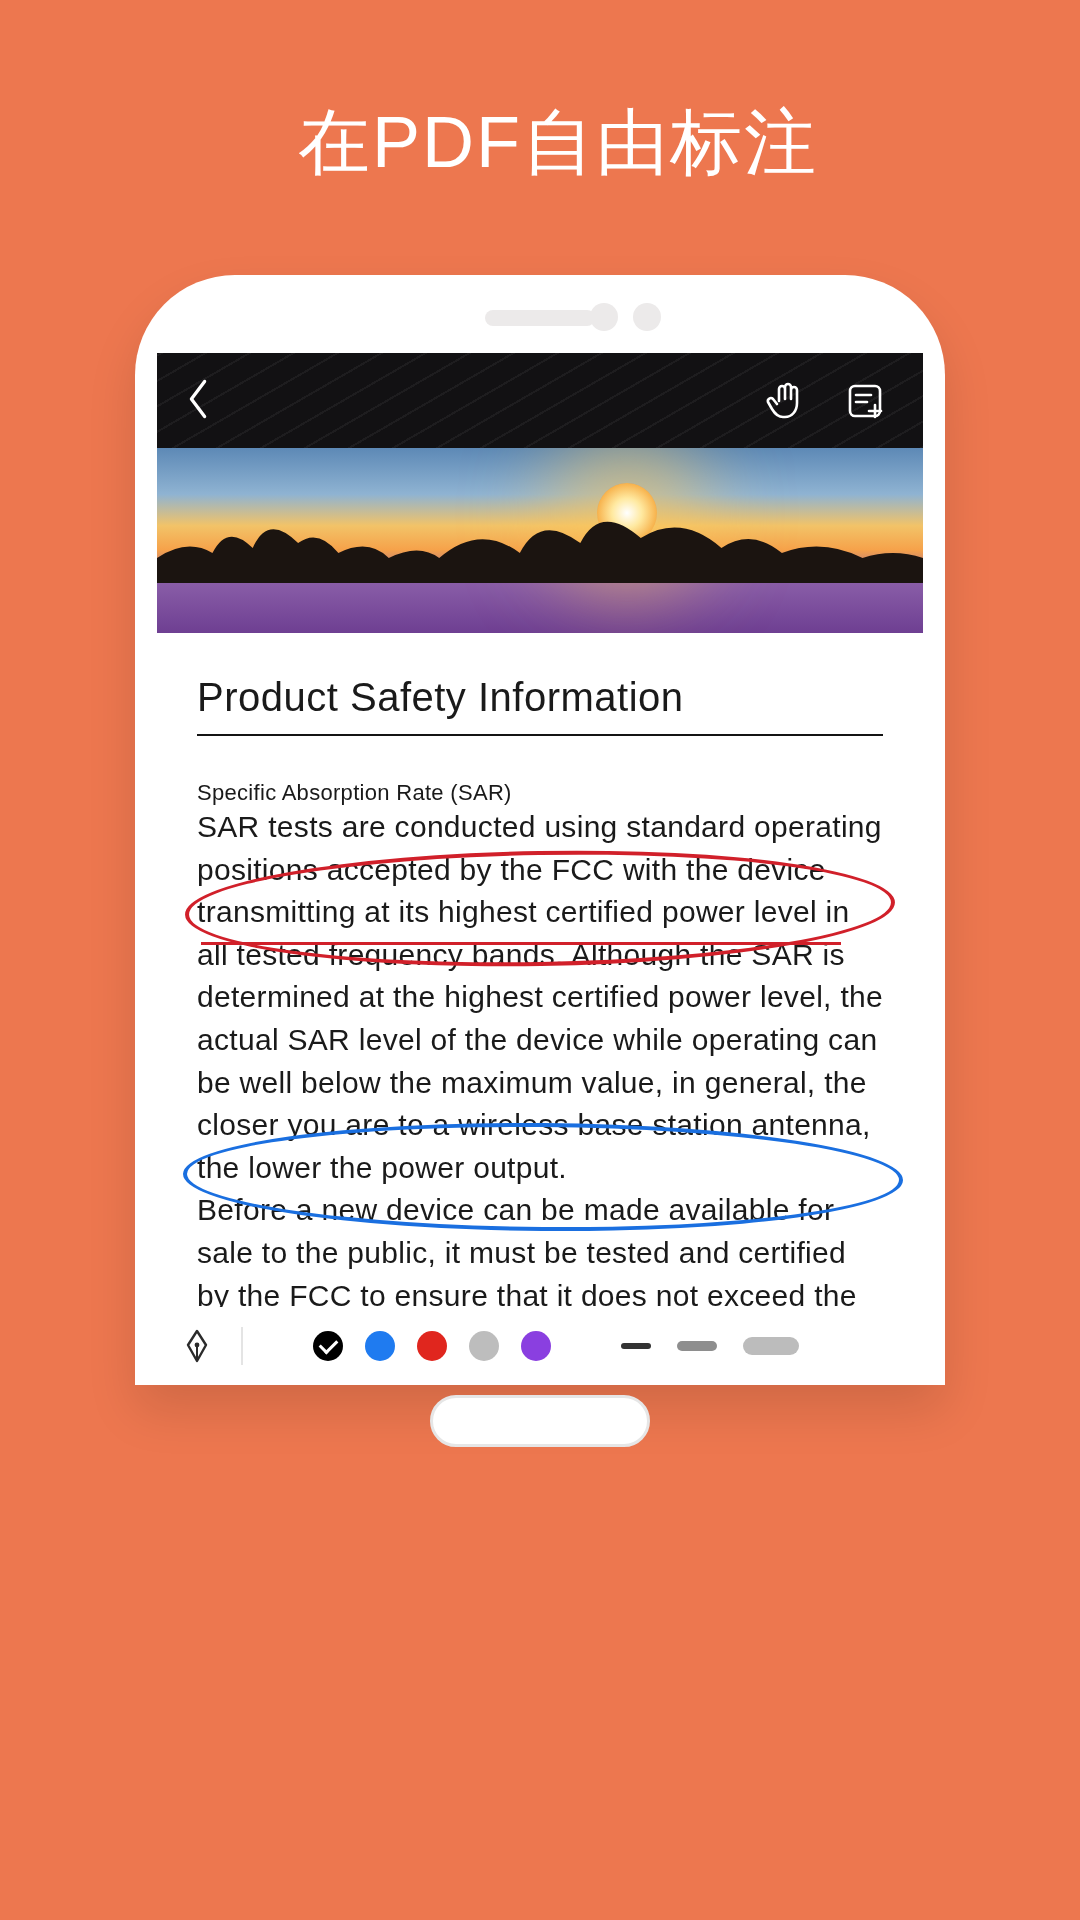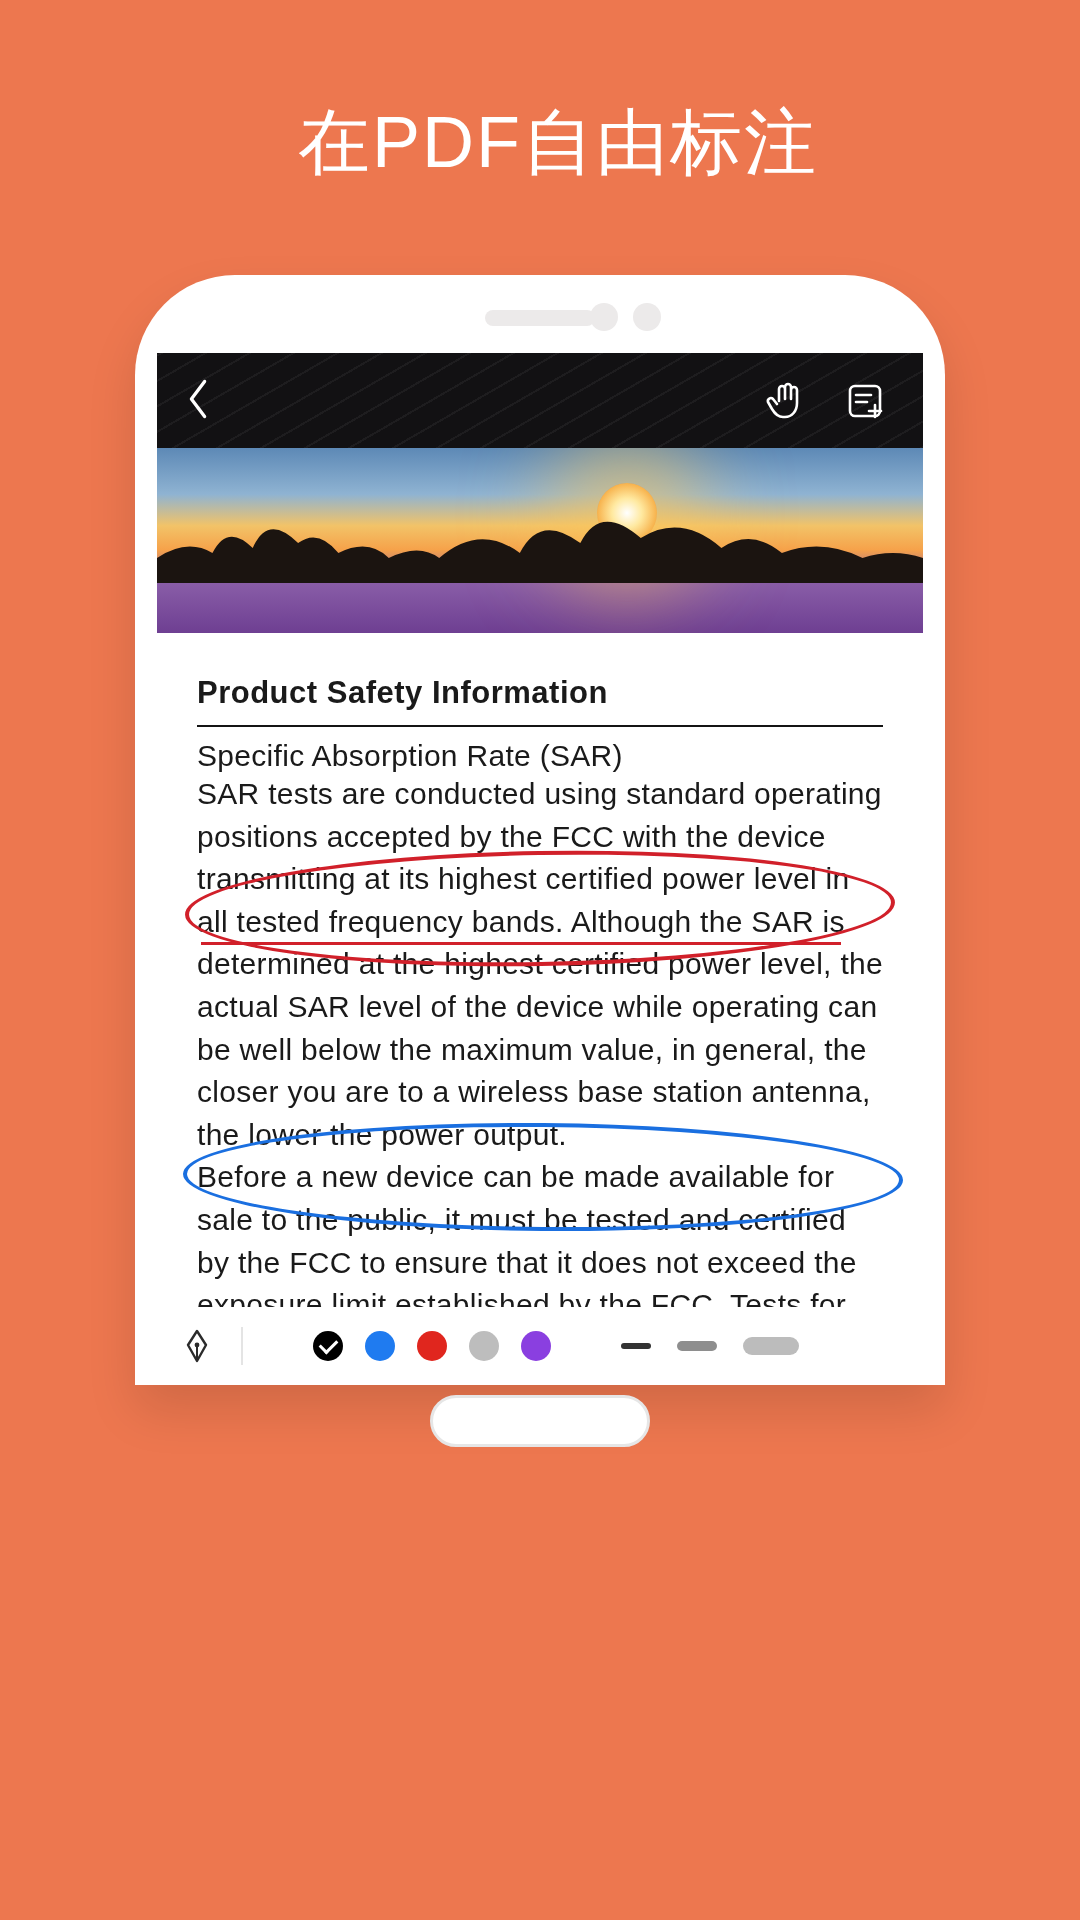--- a/index.html
+++ b/index.html
@@ -84,32 +84,32 @@
     position:absolute; left:0; right:0; top:55px; height:80px;
   }
   .trees svg { width:100%; height:100%; display:block; }
 
   
   .doc {
     padding: 42px 40px 20px 40px;
     color: #1a1a1a;
   }
   .doc h1 {
-    font-size: 31px;
-    font-weight: 700;
+    font-size: 40px;
+    font-weight: 400;
     letter-spacing: .5px;
   }
   .doc hr {
     margin-top: 14px;
     border: none;
     border-top: 2px solid #141414;
   }
   .doc .subhead {
-    margin-top: 12px;
-    font-size: 30px;
+    margin-top: 44px;
+    font-size: 22px;
     letter-spacing: .3px;
   }
   .doc p {
     font-size: 30px;
     line-height: 1.42;
     letter-spacing: .3px;
   }
 
   
   .anno { position:absolute; pointer-events:none; }

